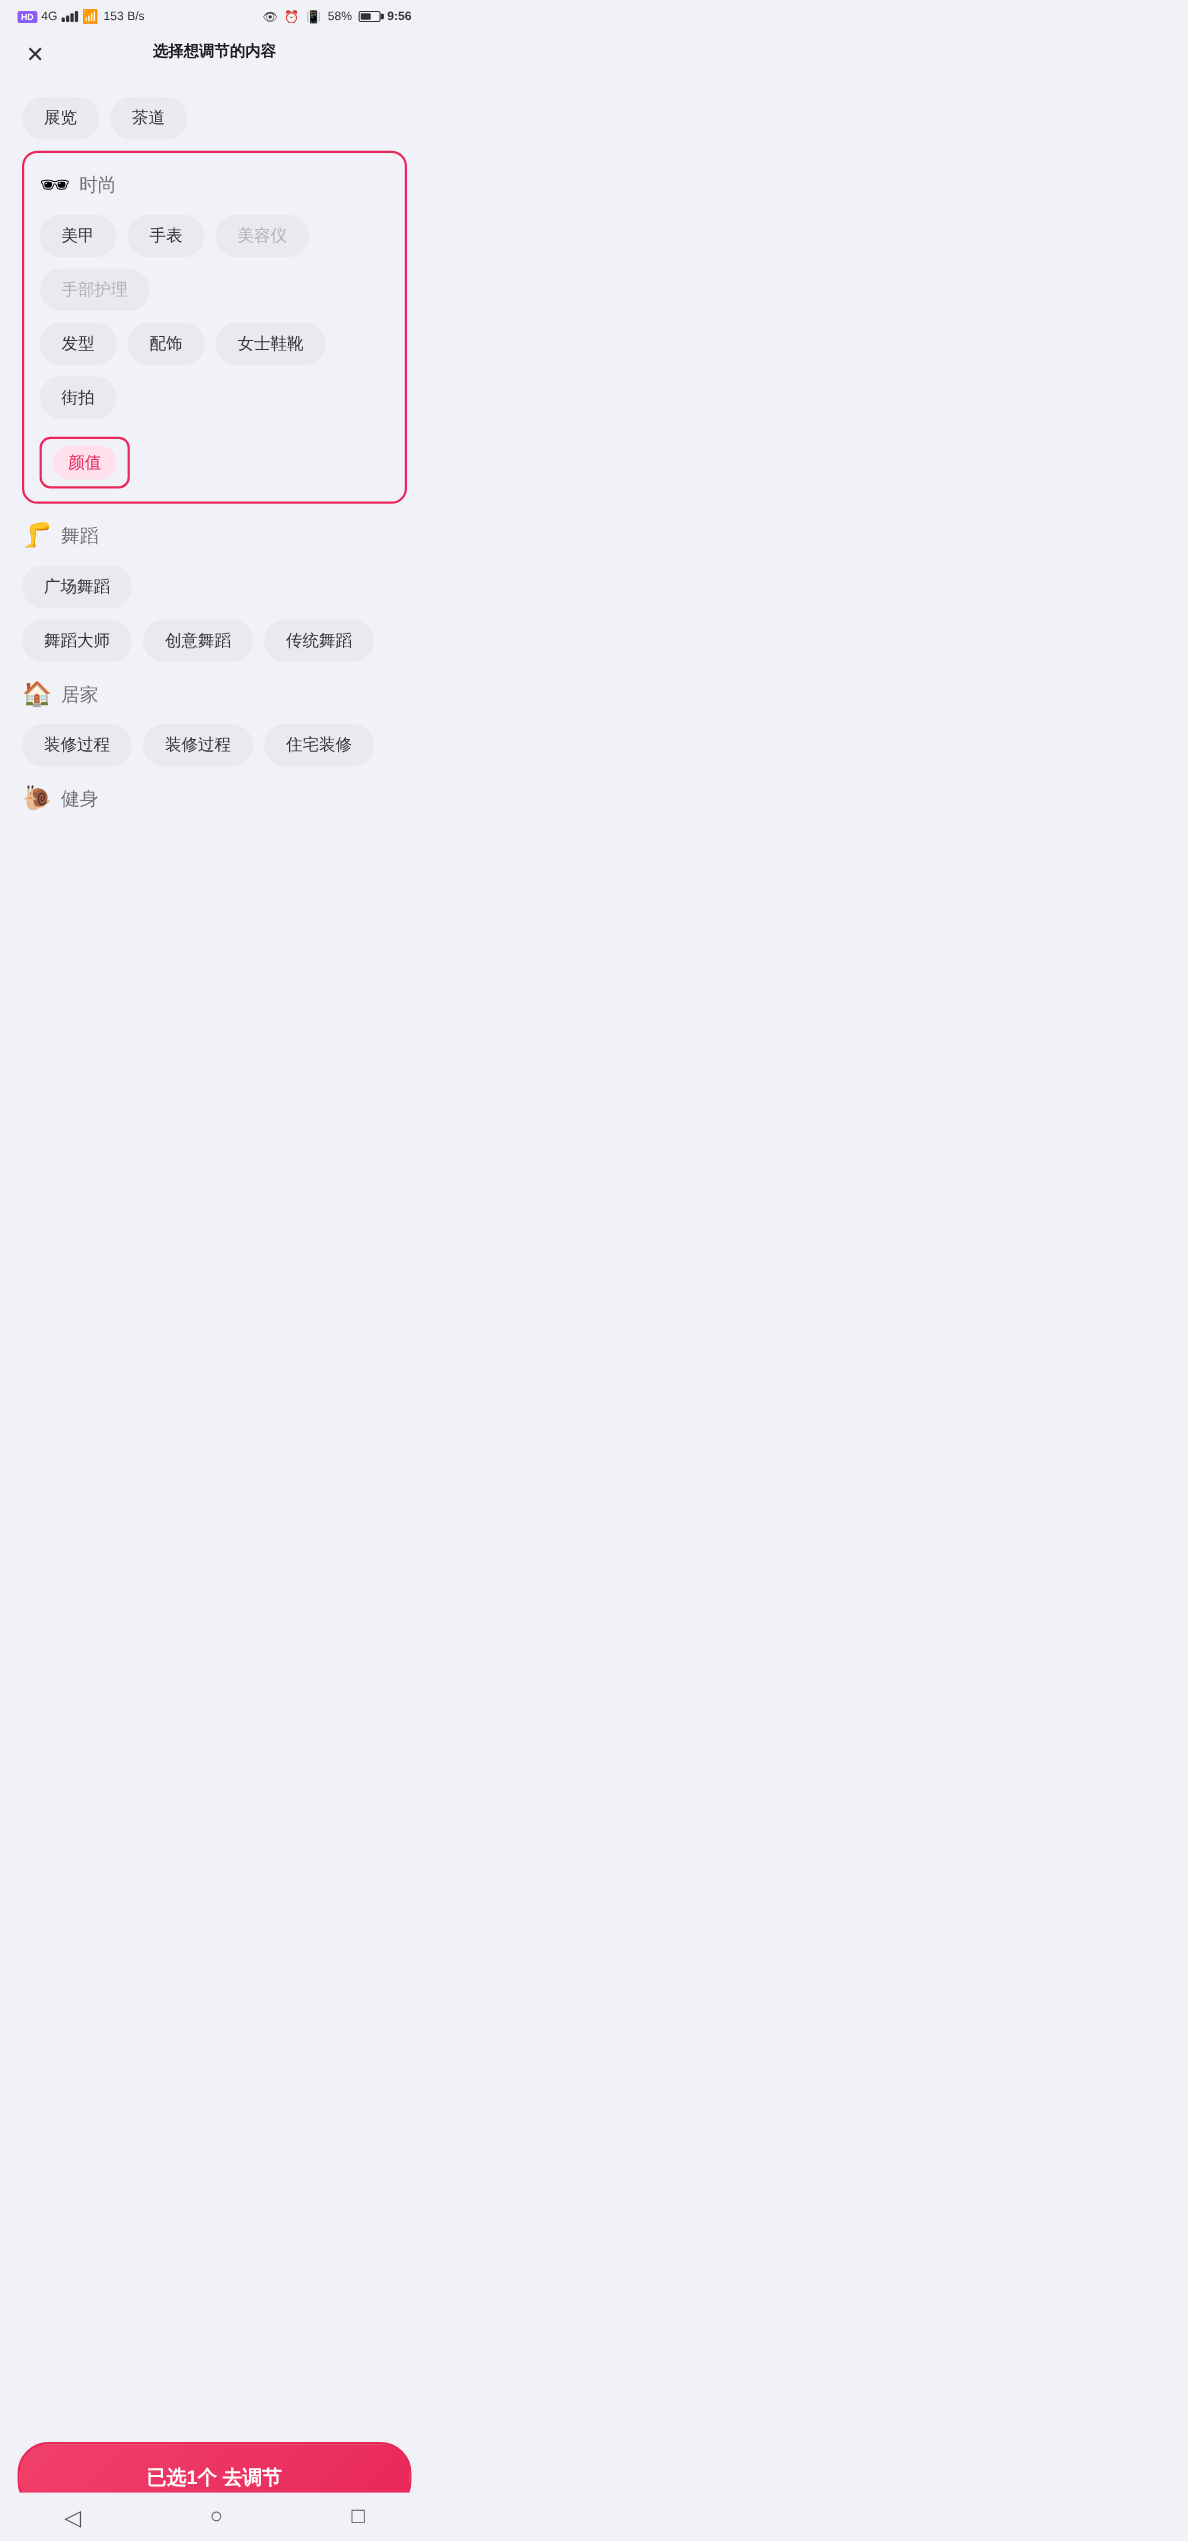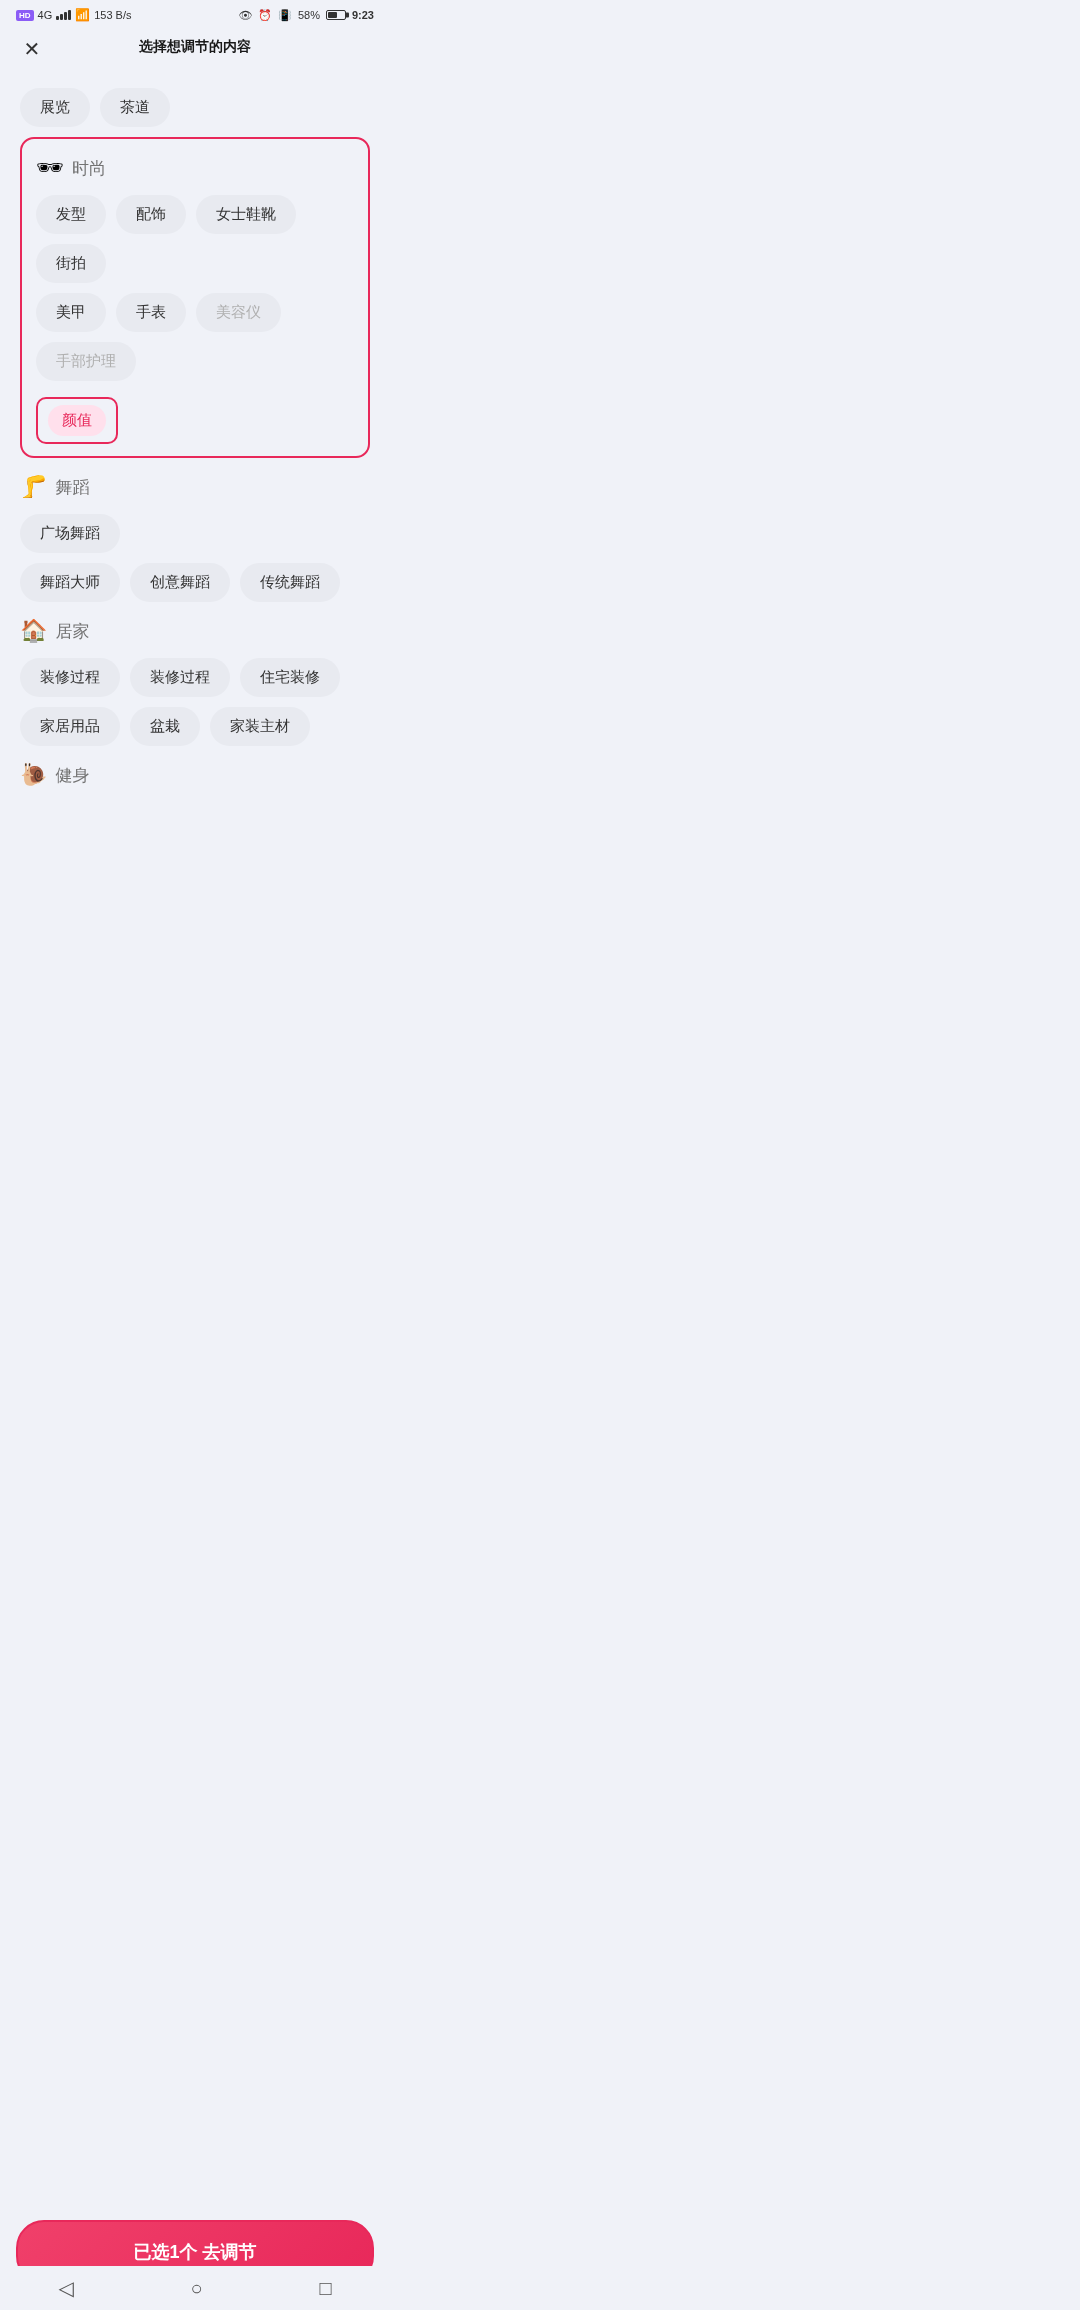--- a/index.html
+++ b/index.html
@@ -234,57 +234,57 @@
   <div class="status-right">
     <span>👁</span>
     <span>⏰</span>
     <span>📳</span>
     <span>58%</span>
     <div class="battery">
       <div class="battery-body">
         <div class="battery-fill"></div>
       </div>
     </div>
-    <span style="font-weight:600">9:23</span>
+    <span style="font-weight:600">9:56</span>
   </div>
 </div>
 
 <div class="header">
   <div class="close-btn">✕</div>
   <span class="header-title">选择想调节的内容</span>
 </div>
 
 <div class="content">
 
   <div class="tags-row section-gap">
     <div class="tag">展览</div>
     <div class="tag">茶道</div>
   </div>
 
   <div style="border: 2.5px solid #e8285a; border-radius: 14px; padding: 10px 14px 12px; margin-bottom: 16px; background: transparent;">
     
     <div class="category-header">
       <span class="category-icon">🕶</span>
       <span class="category-label">时尚</span>
+    </div>
+    
+    <div class="tags-row">
+      <div class="tag">美甲</div>
+      <div class="tag">手表</div>
+      <div class="tag disabled">美容仪</div>
+      <div class="tag disabled">手部护理</div>
     </div>
     
     <div class="tags-row">
       <div class="tag">发型</div>
       <div class="tag">配饰</div>
       <div class="tag">女士鞋靴</div>
       <div class="tag">街拍</div>
     </div>
     
-    <div class="tags-row">
-      <div class="tag">美甲</div>
-      <div class="tag">手表</div>
-      <div class="tag disabled">美容仪</div>
-      <div class="tag disabled">手部护理</div>
-    </div>
-    
     <div style="display:inline-block; border: 2.5px solid #e8285a; border-radius: 10px; padding: 6px 10px; margin-top: 6px;">
       <div class="tag selected" style="border: none; padding: 6px 14px;">颜值</div>
     </div>
   </div>
 
   <div style="margin-bottom: 16px;">
     <div class="category-header">
       <span class="category-icon">🦵</span>
       <span class="category-label">舞蹈</span>
     </div>
@@ -301,25 +301,20 @@
   <div style="margin-bottom: 16px;">
     <div class="category-header">
       <span class="category-icon">🏠</span>
       <span class="category-label">居家</span>
     </div>
     <div class="tags-row">
       <div class="tag">装修过程</div>
       <div class="tag">装修过程</div>
       <div class="tag">住宅装修</div>
     </div>
-    <div class="tags-row">
-      <div class="tag">家居用品</div>
-      <div class="tag">盆栽</div>
-      <div class="tag">家装主材</div>
-    </div>
   </div>
 
   <div>
     <div class="category-header">
       <span class="category-icon">🐌</span>
       <span class="category-label">健身</span>
     </div>
   </div>
 
 </div>

